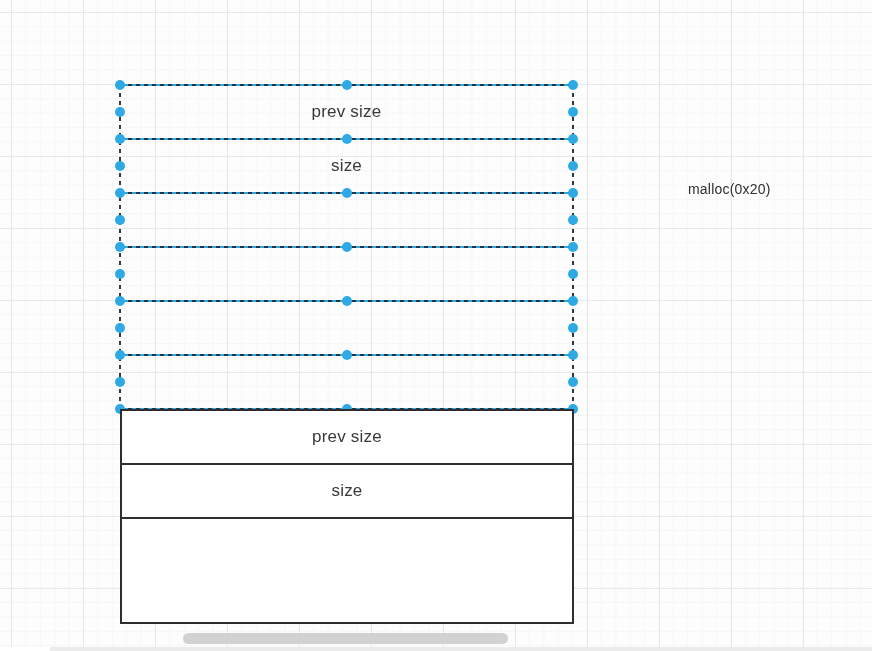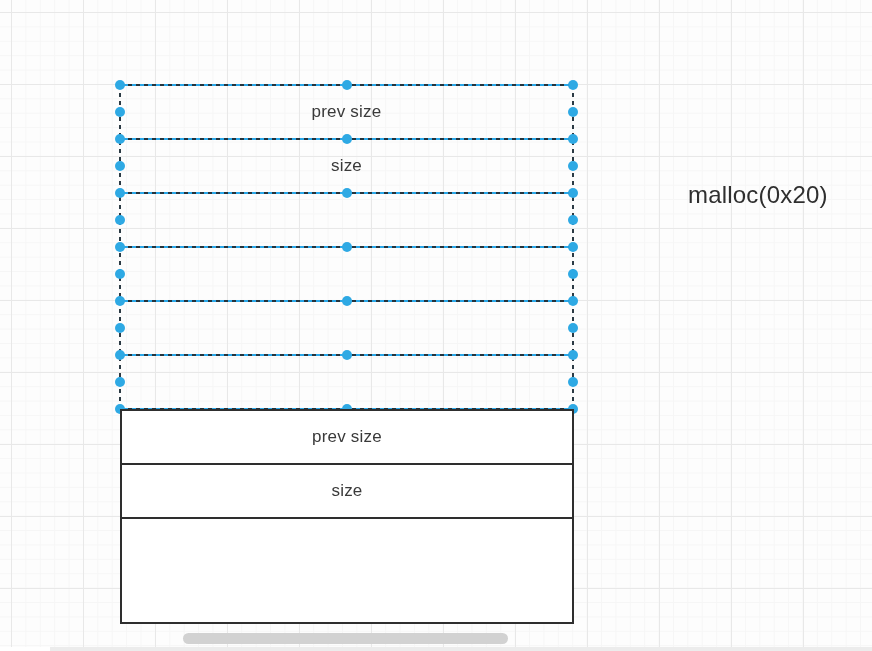--- a/index.html
+++ b/index.html
@@ -58,21 +58,21 @@
     display:flex; align-items:center; justify-content:center;
     border-bottom:2px solid #2e2e2e;
   }
   .free-row.r0{ height:54px; }
   .free-row.r1{ height:54px; }
   .free-row.r2{ height:103px; border-bottom:none; }
   .free-row .row-label{ font-size:17px; color:#3a3a3a; letter-spacing:0.2px; }
   
   .malloc-label{
     position:absolute; left:688px; top:181px;
-    font-size:24px; color:#2f2f2f; letter-spacing:0.2px;
+    font-size:14px; color:#2f2f2f; letter-spacing:0.2px;
     white-space:nowrap;
   }
   
   .hscroll-thumb{
     position:absolute; left:183px; top:633px; width:325px; height:11px;
     border-radius:5.5px; background:#d2d2d2;
   }
   
   .footer-strip{
     position:absolute; left:0; top:647px; width:872px; height:4px;

